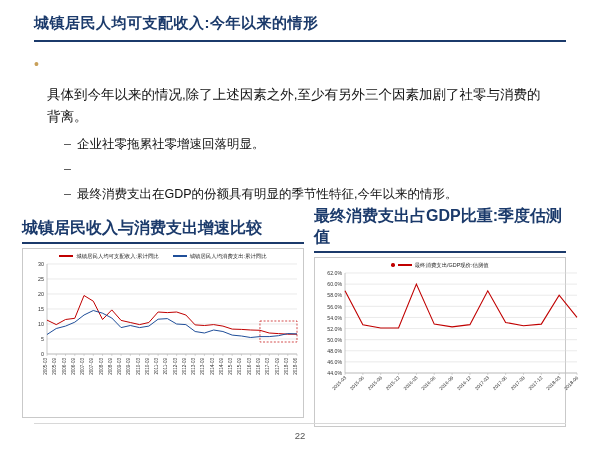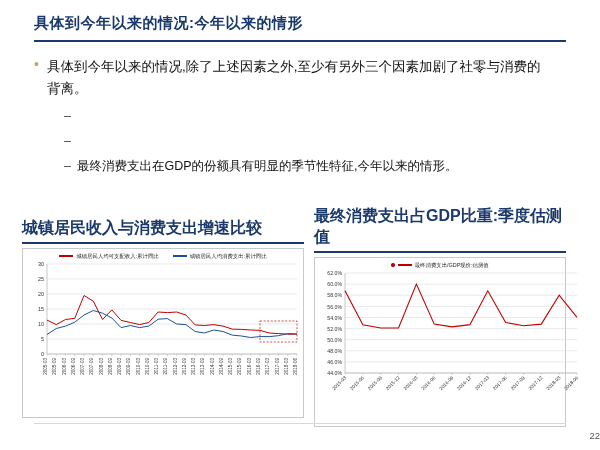--- a/index.html
+++ b/index.html
@@ -24,21 +24,21 @@
     background:#1b3a6b;
   }
   
   .bullets { position:absolute; left:34px; top:56px; width:540px; }
   .b1 { display:flex; align-items:flex-start; }
   .b1-dot {
     color:#c8a05a; font-size:14px; line-height:16px;
     margin-right:8px; flex:0 0 auto;
   }
   .b1-text {
-    font-size:13.5px; line-height:22px; color:#111; width:500px;
+    font-size:13.5px; line-height:22px; color:#111; width:500px;margin-top:28px;
   }
   .sublist { margin:6px 0 0 30px; }
   .sub {
     display:flex; align-items:flex-start; margin-bottom:5px;
   }
   .sub-dash { color:#444; font-size:12.5px; line-height:20px; margin-right:6px; }
   .sub-text { font-size:12.5px; line-height:20px; color:#111; }
 
   
   .chart-block { position:absolute; }
@@ -58,43 +58,44 @@
     padding:4px 2px 0 2px; flex-wrap:wrap;
   }
   .lg-item { display:flex; align-items:center; font-size:5.4px; color:#222; }
   .lg-line { width:14px; height:1.6px; margin-right:3px; }
   .lg-dot {
     width:3.4px; height:3.4px; border-radius:50%; margin-right:3px;
   }
   svg { display:block; }
   .page-num {
     position:absolute; left:0; right:0; bottom:9px;
-    text-align:right; font-size:9.5px; color:#555;
+    text-align:center; font-size:9.5px; color:#555;
   }
   .page-rule {
     position:absolute; left:34px; right:34px; bottom:26px;
     height:1px; background:#d8d8d8;
   }
 </style>
 </head>
 <body>
 
 <div class="slide-title-wrap">
-  <div class="slide-title">具体到今年以来的情况:今年以来的情形</div>
+  <div class="slide-title">城镇居民人均可支配收入:今年以来的情形</div>
 </div>
 <div class="title-rule"></div>
 
 <div class="bullets">
   <div class="b1">
     <span class="b1-dot">•</span>
     <span class="b1-text">具体到今年以来的情况,除了上述因素之外,至少有另外三个因素加剧了社零与消费的背离。</span>
   </div>
   <div class="sublist">
     <div class="sub">
       <span class="sub-dash">–</span>
+      <span class="sub-text">企业社零拖累社零增速回落明显。</span>
     </div>
     <div class="sub">
       <span class="sub-dash">–</span>
     </div>
     <div class="sub">
       <span class="sub-dash">–</span>
       <span class="sub-text">最终消费支出在GDP的份额具有明显的季节性特征,今年以来的情形。</span>
     </div>
   </div>
 </div>

